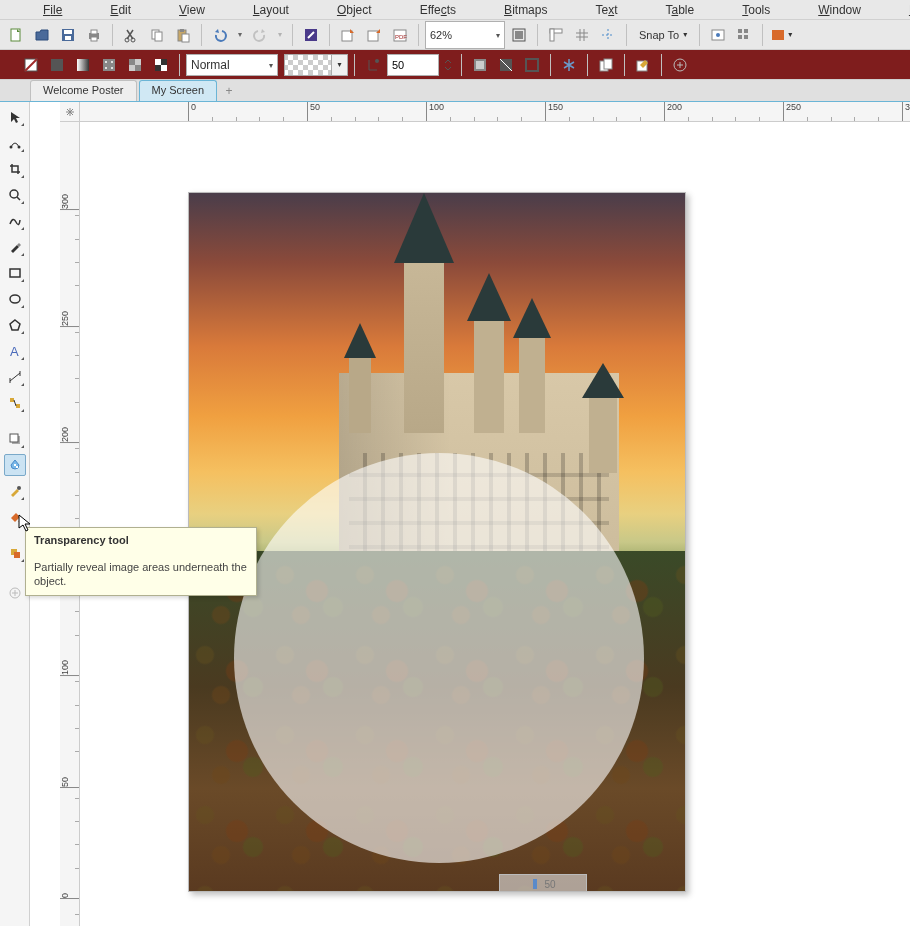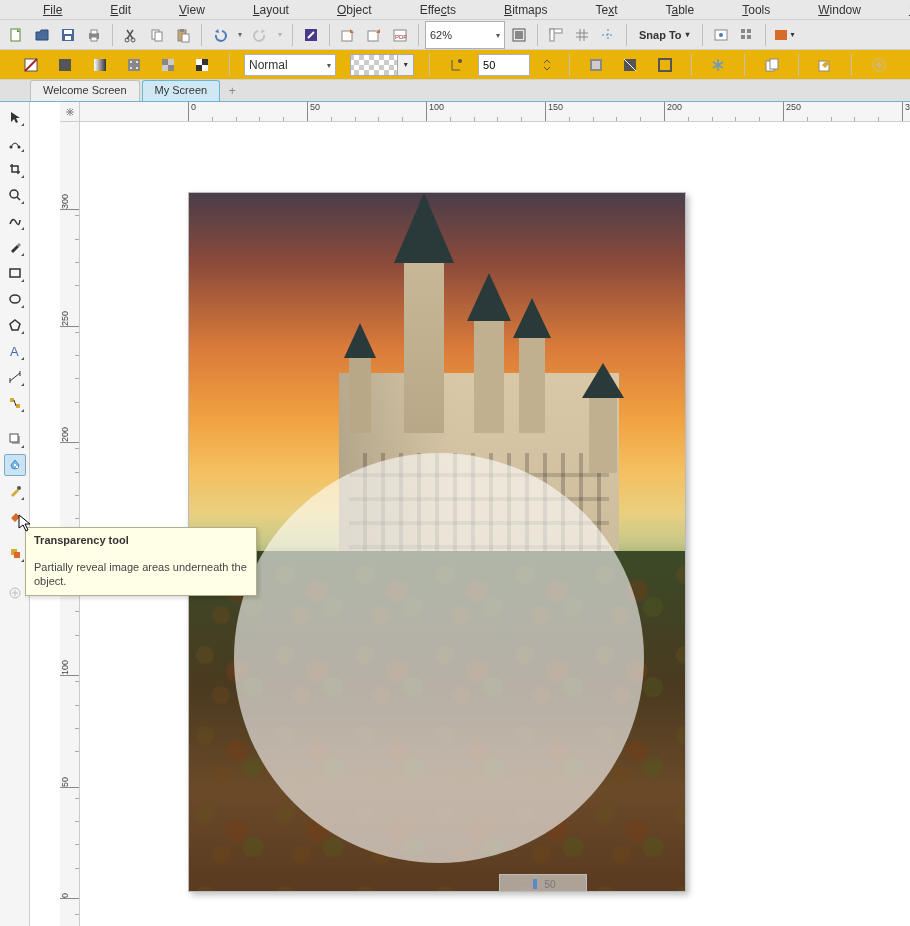--- a/index.html
+++ b/index.html
@@ -10,24 +10,24 @@
 .menu-item { padding: 2px 8px; cursor: pointer; margin-left: 32px; }
 .menu-item span { text-decoration: underline; }
 
 
 .toolbar { height: 30px; background: #e8e8e8; display: flex; align-items: center; padding: 2px 4px; gap: 2px; border-bottom: 1px solid #d0d0d0; }
 .tb-btn { width: 24px; height: 24px; display: flex; align-items: center; justify-content: center; cursor: pointer; border: 1px solid transparent; border-radius: 2px; }
 .tb-sep { width: 1px; height: 22px; background: #c0c0c0; margin: 0 4px; }
 .tb-input { height: 22px; border: 1px solid #b0b0b0; background: #fff; padding: 0 4px; font-size: 11px; }
 .tb-select { height: 28px; border: 1px solid #b0b0b0; background: #fff; padding: 0 18px 0 4px; font-size: 11px; position: relative; display: flex; align-items: center; min-width: 80px; }
 .tb-dropdown-arrow { position: absolute; right: 4px; top: 50%; transform: translateY(-50%); font-size: 8px; color: #555; }
-.snap-to { display: flex; align-items: center; gap: 4px; padding: 0 6px; font-size: 11px; font-weight: bold; }
-
-
-.prop-bar { height: 30px; background: #eab308; display: flex; align-items: center; padding: 2px 19px; gap: 2px; border-bottom: 1px solid #d0d0d0; justify-content: space-between; }
+.snap-to { display: flex; align-items: center; gap: 4px; padding: 0 6px; font-size: 11px; }
+
+
+.prop-bar { height: 30px; background: #7f1d1d; display: flex; align-items: center; padding: 2px 19px; gap: 2px; border-bottom: 1px solid #d0d0d0; }
 .merge-mode { width: 92px; height: 22px; border: 1px solid #b0b0b0; background: #fff; padding: 0 4px; display: flex; align-items: center; position: relative; }
 .pattern-box { width: 48px; height: 22px; border: 1px solid #aaa; background: repeating-conic-gradient(#ccc 0 25%, #fff 0 50%) 50% / 10px 10px; position: relative; margin-left: 4px; }
 .pattern-arrow { width: 16px; height: 22px; border: 1px solid #aaa; border-left: none; background: #f0f0f0; display: flex; align-items: center; justify-content: center; font-size: 8px; }
 
 
 .tab-bar { height: 22px; background: #e0e0e0; display: flex; border-bottom: 1px solid #6bb5d6; }
 .tab-spacer { width: 30px; }
 .tab { padding: 3px 12px; background: #eee; border: 1px solid #c0c0c0; border-bottom: none; border-top-left-radius: 3px; border-top-right-radius: 3px; margin-right: 2px; cursor: pointer; font-size: 11px; }
 .tab.active { background: #d0e8f4; border-color: #6bb5d6; }
 .tab-add { width: 20px; display: flex; align-items: center; justify-content: center; color: #888; cursor: pointer; }
@@ -360,21 +360,21 @@
   <div class="tb-btn">
       <svg width="16" height="16">
         <circle cx="8" cy="8" r="6" fill="none" stroke="#bbb"></circle>
         <path d="M8 5 V11 M5 8 H11" stroke="#bbb"></path>
       </svg>
     </div>
 </div>
 
 <div class="tab-bar">
   <div class="tab-spacer"></div>
-  <div class="tab">Welcome Screen</div>
+  <div class="tab">Welcome Poster</div>
   <div class="tab active">My Screen</div>
   <div class="tab-add">+</div>
 </div>
 
 <div class="workspace">
   <div class="left-toolbox">
     <div class="tool-btn">
         <svg width="14" height="14">
           <path d="M3 2 L3 12 L6 9 L8 13 L10 12 L8 8 L12 8 Z" fill="#333"></path>
         </svg>

